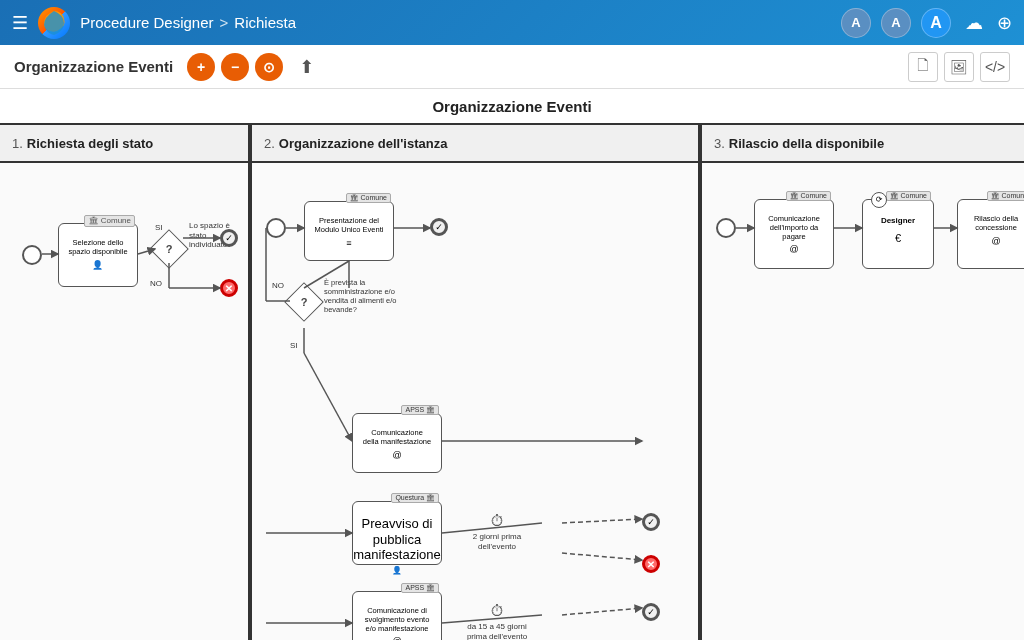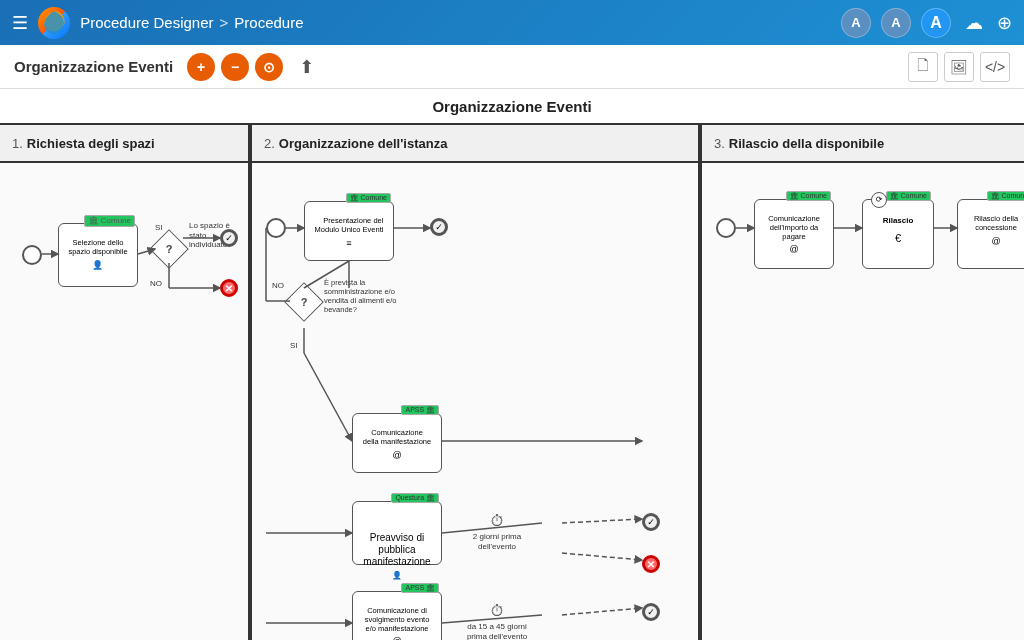--- a/index.html
+++ b/index.html
@@ -168,21 +168,21 @@
       text-align: center;
       padding: 4px 3px 2px 3px;
       display: flex;
       flex-direction: column;
       align-items: center;
       justify-content: flex-start;
       line-height: 1.2;
     }
 
     .tag-label {
-      background: #22c55e;
+      background: #e5e5e5;
       border: 1px solid #aaa;
       border-radius: 2px;
       font-size: 7px;
       padding: 0 3px;
       color: #333;
       white-space: nowrap;
     }
 
     .building-icon { font-size: 8px; color: #555; }
 
@@ -256,21 +256,21 @@
   <div id="app-logo">
     <svg width="32" height="32" viewBox="0 0 32 32">
       <circle cx="16" cy="16" r="16" fill="none"></circle>
       <path d="M16 4 Q24 4 26 12 Q28 18 22 22 Q18 26 12 24 Q6 22 6 16 Q6 8 16 4Z" fill="#f90"></path>
       <path d="M16 4 Q26 8 26 16 Q26 24 16 28 Q8 26 6 18 Q6 10 16 4Z" fill="#1a90d4" opacity="0.8"></path>
     </svg>
   </div>
   <div id="nav-title">
     <span>Procedure Designer</span>
     <span class="sep">&gt;</span>
-    <span class="proc">Procedure</span>
+    <span class="proc">Richiesta</span>
   </div>
   <div class="nav-spacer"></div>
   <div class="nav-avatar">A</div>
   <div class="nav-avatar">A</div>
   <div class="nav-avatar teal" style="background:#2196F3;">A</div>
   <div class="nav-cloud">☁</div>
   <div class="nav-plus">⊕</div>
 </div>
 
 <div id="toolbar">
@@ -289,21 +289,21 @@
 
   <div id="diagram-header">
     <span>Organizzazione Eventi</span>
   </div>
 
   <div id="lanes-container">
 
     <div class="lane" id="lane1" style="width:250px;background:#fafafa;">
       <div class="lane-header" style="background:#f0f0f0;position:relative;">
         <span class="lane-number">1.</span>
-        <span>Richiesta degli spazi</span>
+        <span>Richiesta degli stato</span>
         <div class="arrow" style="border-left-color:#f0f0f0;"></div>
       </div>
       <div class="lane-content" style="position:relative;">
 
         <div class="bpmn-event" style="width:20px;height:20px;left:22px;top:82px;position:absolute;"></div>
 
         <div class="bpmn-node" style="left:58px;top:60px;width:80px;height:64px;">
           <div style="display:flex;justify-content:flex-end;width:100%;position:absolute;top:-9px;right:2px;">
             <span class="tag-label building-icon">🏛 Comune</span>
           </div>
@@ -358,21 +358,21 @@
         <div class="arrow" style="border-left-color:#f0f0f0;"></div>
       </div>
       <div class="lane-content" style="position:relative;overflow:hidden;">
 
         <div class="bpmn-event" style="width:20px;height:20px;left:14px;top:55px;position:absolute;"></div>
 
         <div class="bpmn-node" style="left:52px;top:38px;width:90px;height:60px;">
           <div style="display:flex;justify-content:flex-end;width:100%;position:absolute;top:-9px;right:2px;">
             <span class="tag-label">🏛 Comune</span>
           </div>
-          <div style="font-size:7.5px;margin-top:10px;font-weight:500;line-height:1.2;text-align:right;">Presentazione del<br>Modulo Unico Eventi</div>
+          <div style="font-size:7.5px;margin-top:10px;font-weight:500;line-height:1.2;">Presentazione del<br>Modulo Unico Eventi</div>
           <div style="margin-top:4px;font-size:9px;">≡</div>
         </div>
 
         <div class="bpmn-event end-event" style="width:18px;height:18px;left:178px;top:55px;position:absolute;background:#f0f0f0;border-color:#555;">✓</div>
 
         <div style="position:absolute;left:38px;top:125px;">
           <div class="bpmn-gateway" style="width:28px;height:28px;">
             <div class="gw-inner">?</div>
           </div>
           <div style="position:absolute;left:34px;top:-10px;font-size:7.5px;width:80px;line-height:1.2;color:#333;">È prevista la somministrazione e/o vendita di alimenti e/o bevande?</div>
@@ -387,21 +387,21 @@
             <span class="tag-label">APSS 🏛</span>
           </div>
           <div style="font-size:7.5px;margin-top:10px;font-weight:500;line-height:1.2;">Comunicazione<br>della manifestazione</div>
           <div style="margin-top:4px;font-size:9px;">@</div>
         </div>
 
         <div class="bpmn-node" style="left:100px;top:338px;width:90px;height:64px;">
           <div style="display:flex;justify-content:flex-end;width:100%;position:absolute;top:-9px;right:2px;">
             <span class="tag-label">Questura 🏛</span>
           </div>
-          <div style="font-size:10px;margin-top:26px;font-weight:500;line-height:1.2;">Preavviso di<br>pubblica<br>manifestazione</div>
+          <div style="font-size:13px;margin-top:10px;font-weight:500;line-height:1.2;">Preavviso di<br>pubblica<br>manifestazione</div>
           <div style="margin-top:3px;font-size:8px;">👤</div>
         </div>
 
         <div class="time-annotation" style="left:205px;top:348px;width:80px;">
           <div style="font-size:16px;">⏱</div>
           <div>2 giorni prima dell'evento</div>
         </div>
 
         <div class="bpmn-event end-event" style="width:18px;height:18px;left:390px;top:350px;position:absolute;background:#f0f0f0;border-color:#555;">✓</div>
 
@@ -487,21 +487,21 @@
           <div style="font-size:7.5px;margin-top:10px;font-weight:500;line-height:1.2;">Comunicazione<br>dell'importo da<br>pagare</div>
           <div style="margin-top:3px;font-size:9px;">@</div>
         </div>
 
         <div class="bpmn-node" style="left:160px;top:36px;width:72px;height:70px;">
           <div style="display:flex;justify-content:flex-end;width:100%;position:absolute;top:-9px;right:2px;">
             <span class="tag-label">🏛 Comune</span>
           </div>
 
           <div class="bpmn-event intermediate" style="width:16px;height:16px;position:absolute;top:-8px;left:8px;background:white;font-size:8px;">⟳</div>
-          <div style="font-size:8px;margin-top:12px;font-weight:600;line-height:1.2;">Rilascio</div>
+          <div style="font-size:8px;margin-top:12px;font-weight:600;line-height:1.2;">Designer</div>
           <div style="margin-top:6px;font-size:11px;">€</div>
         </div>
 
         <div class="bpmn-node" style="left:255px;top:36px;width:78px;height:70px;">
           <div style="display:flex;justify-content:flex-end;width:100%;position:absolute;top:-9px;right:2px;">
             <span class="tag-label">🏛 Comune</span>
           </div>
           <div style="font-size:7.5px;margin-top:10px;font-weight:500;line-height:1.2;">Rilascio della<br>concessione</div>
           <div style="margin-top:4px;font-size:9px;">@</div>
         </div>

